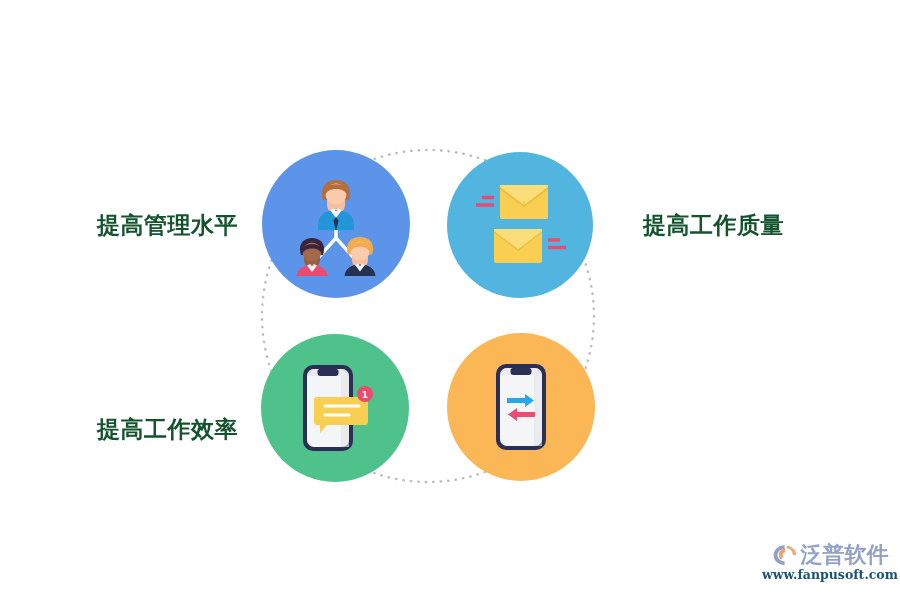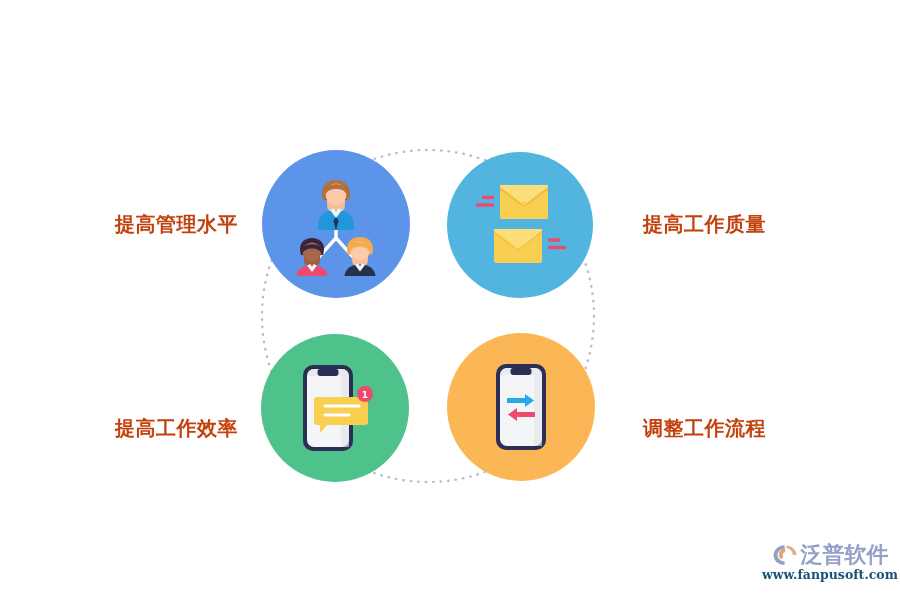--- a/index.html
+++ b/index.html
@@ -40,23 +40,23 @@
     justify-content: center;
   }
   .node-tl { left: 262px; top: 150px; width: 148px; height: 148px; }
   .node-tr { left: 447px; top: 152px; width: 146px; height: 146px; }
   .node-bl { left: 261px; top: 334px; width: 148px; height: 148px; }
   .node-br { left: 447px; top: 333px; width: 148px; height: 148px; }
 
   
   .label {
     position: absolute;
-    font-size: 20px;
+    font-size: 23px;
     font-weight: bold;
-    color: #c2410c;
+    color: #14532d;
     letter-spacing: 0.5px;
     white-space: nowrap;
     line-height: 1;
   }
   .label-left  { right: 662px; text-align: right; }
   .label-right { left: 643px;  text-align: left;  }
   .label-row-top { top: 214px; }
   .label-row-bot { top: 418px; }
 
   
@@ -216,21 +216,20 @@
       </g>
     </svg>
   </div>
 
   <div class="label label-left label-row-top">提高管理水平</div>
 
   <div class="label label-left label-row-bot">提高工作效率</div>
 
   <div class="label label-right label-row-top">提高工作质量</div>
 
-  <div class="label label-right label-row-bot">调整工作流程</div>
 
   <div id="watermark">
     <div class="wm-top">
       <svg width="26" height="24" viewBox="0 0 26 24">
         <path d="M12.6 2.2 C6.4 2.2 1.6 6.8 1.6 12.2 C1.6 17.6 6.4 22 12.6 22 L12.6 18.2 C8.6 18.2 5.6 15.6 5.6 12.2 C5.6 8.8 8.6 6.1 12.6 6.1 Z" fill="#8E9DC4"></path>
         <path d="M13.2 5.2 C9.6 5.4 6.8 8.2 6.8 11.8 C6.8 13.6 7.6 15.3 8.8 16.5 L11.6 13.7 C11 13.2 10.7 12.5 10.7 11.8 C10.7 10.4 11.8 9.3 13.2 9.2 Z" fill="#E2A070"></path>
         <path d="M14.6 5.3 C18.2 5.9 20.8 8.6 20.8 12 L24.4 12 C24.4 7.2 20.2 3.2 14.6 2.6 Z" fill="#E2A070" opacity="0.9"></path>
       </svg>
       <span class="wm-name">泛普软件</span>
     </div>

